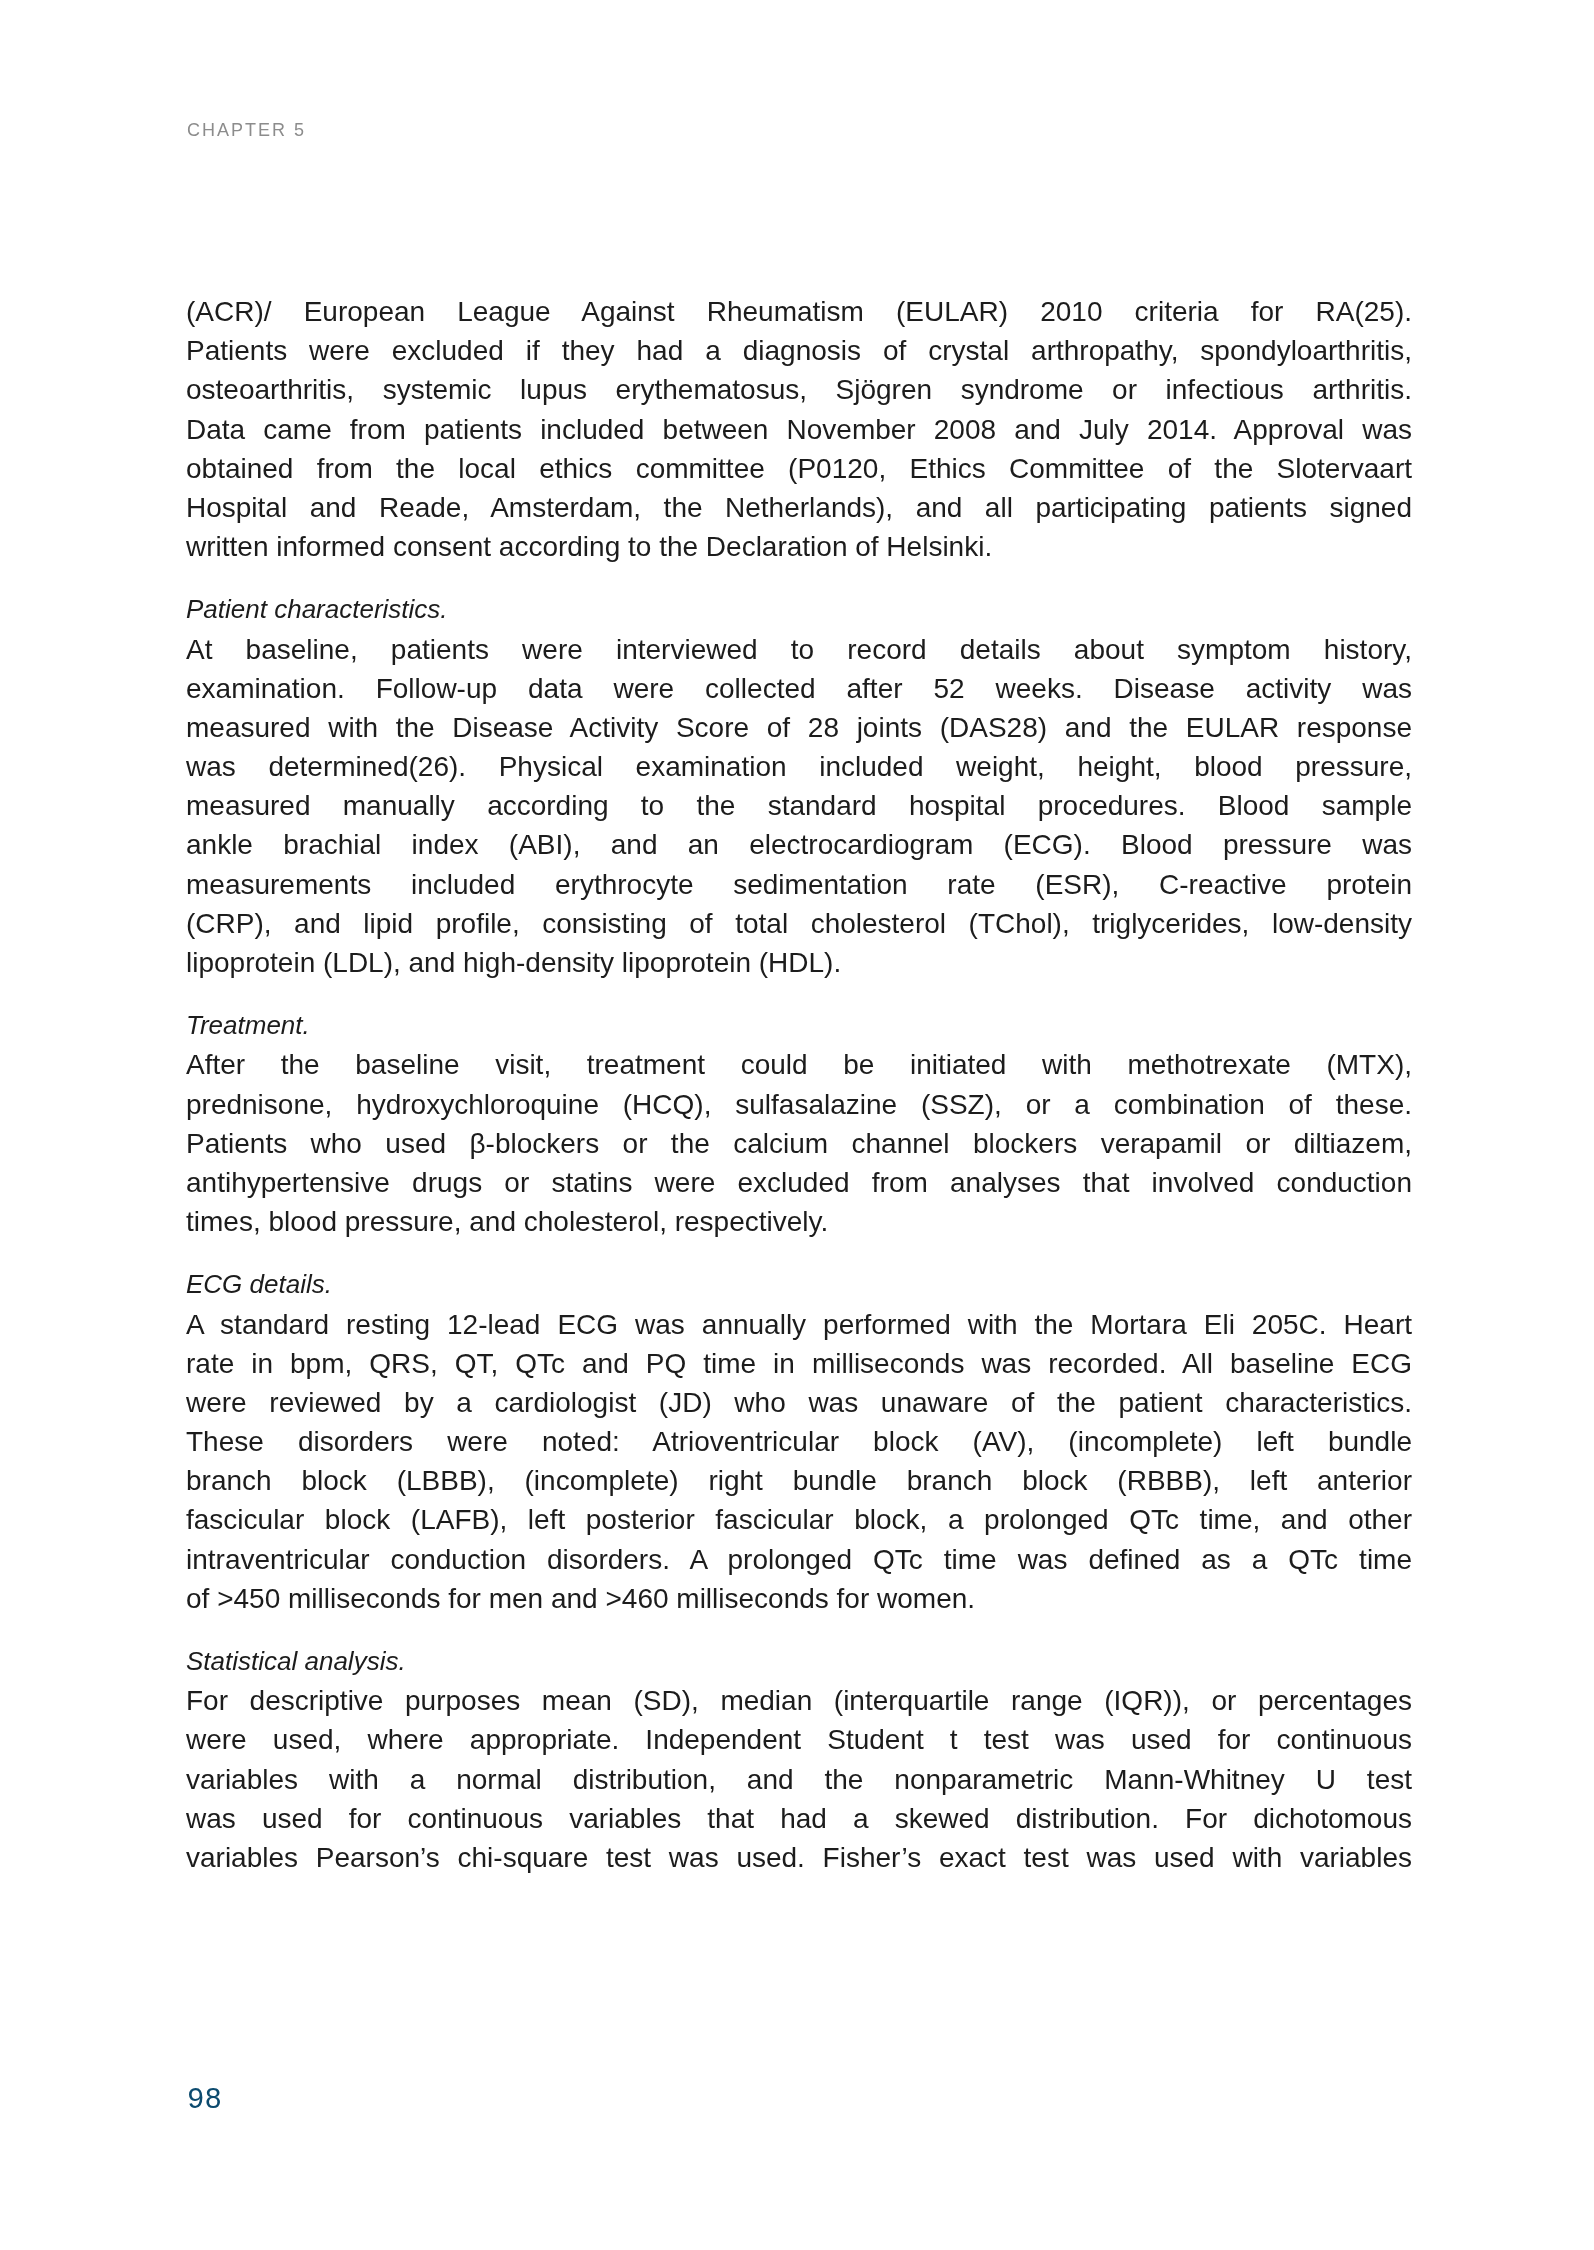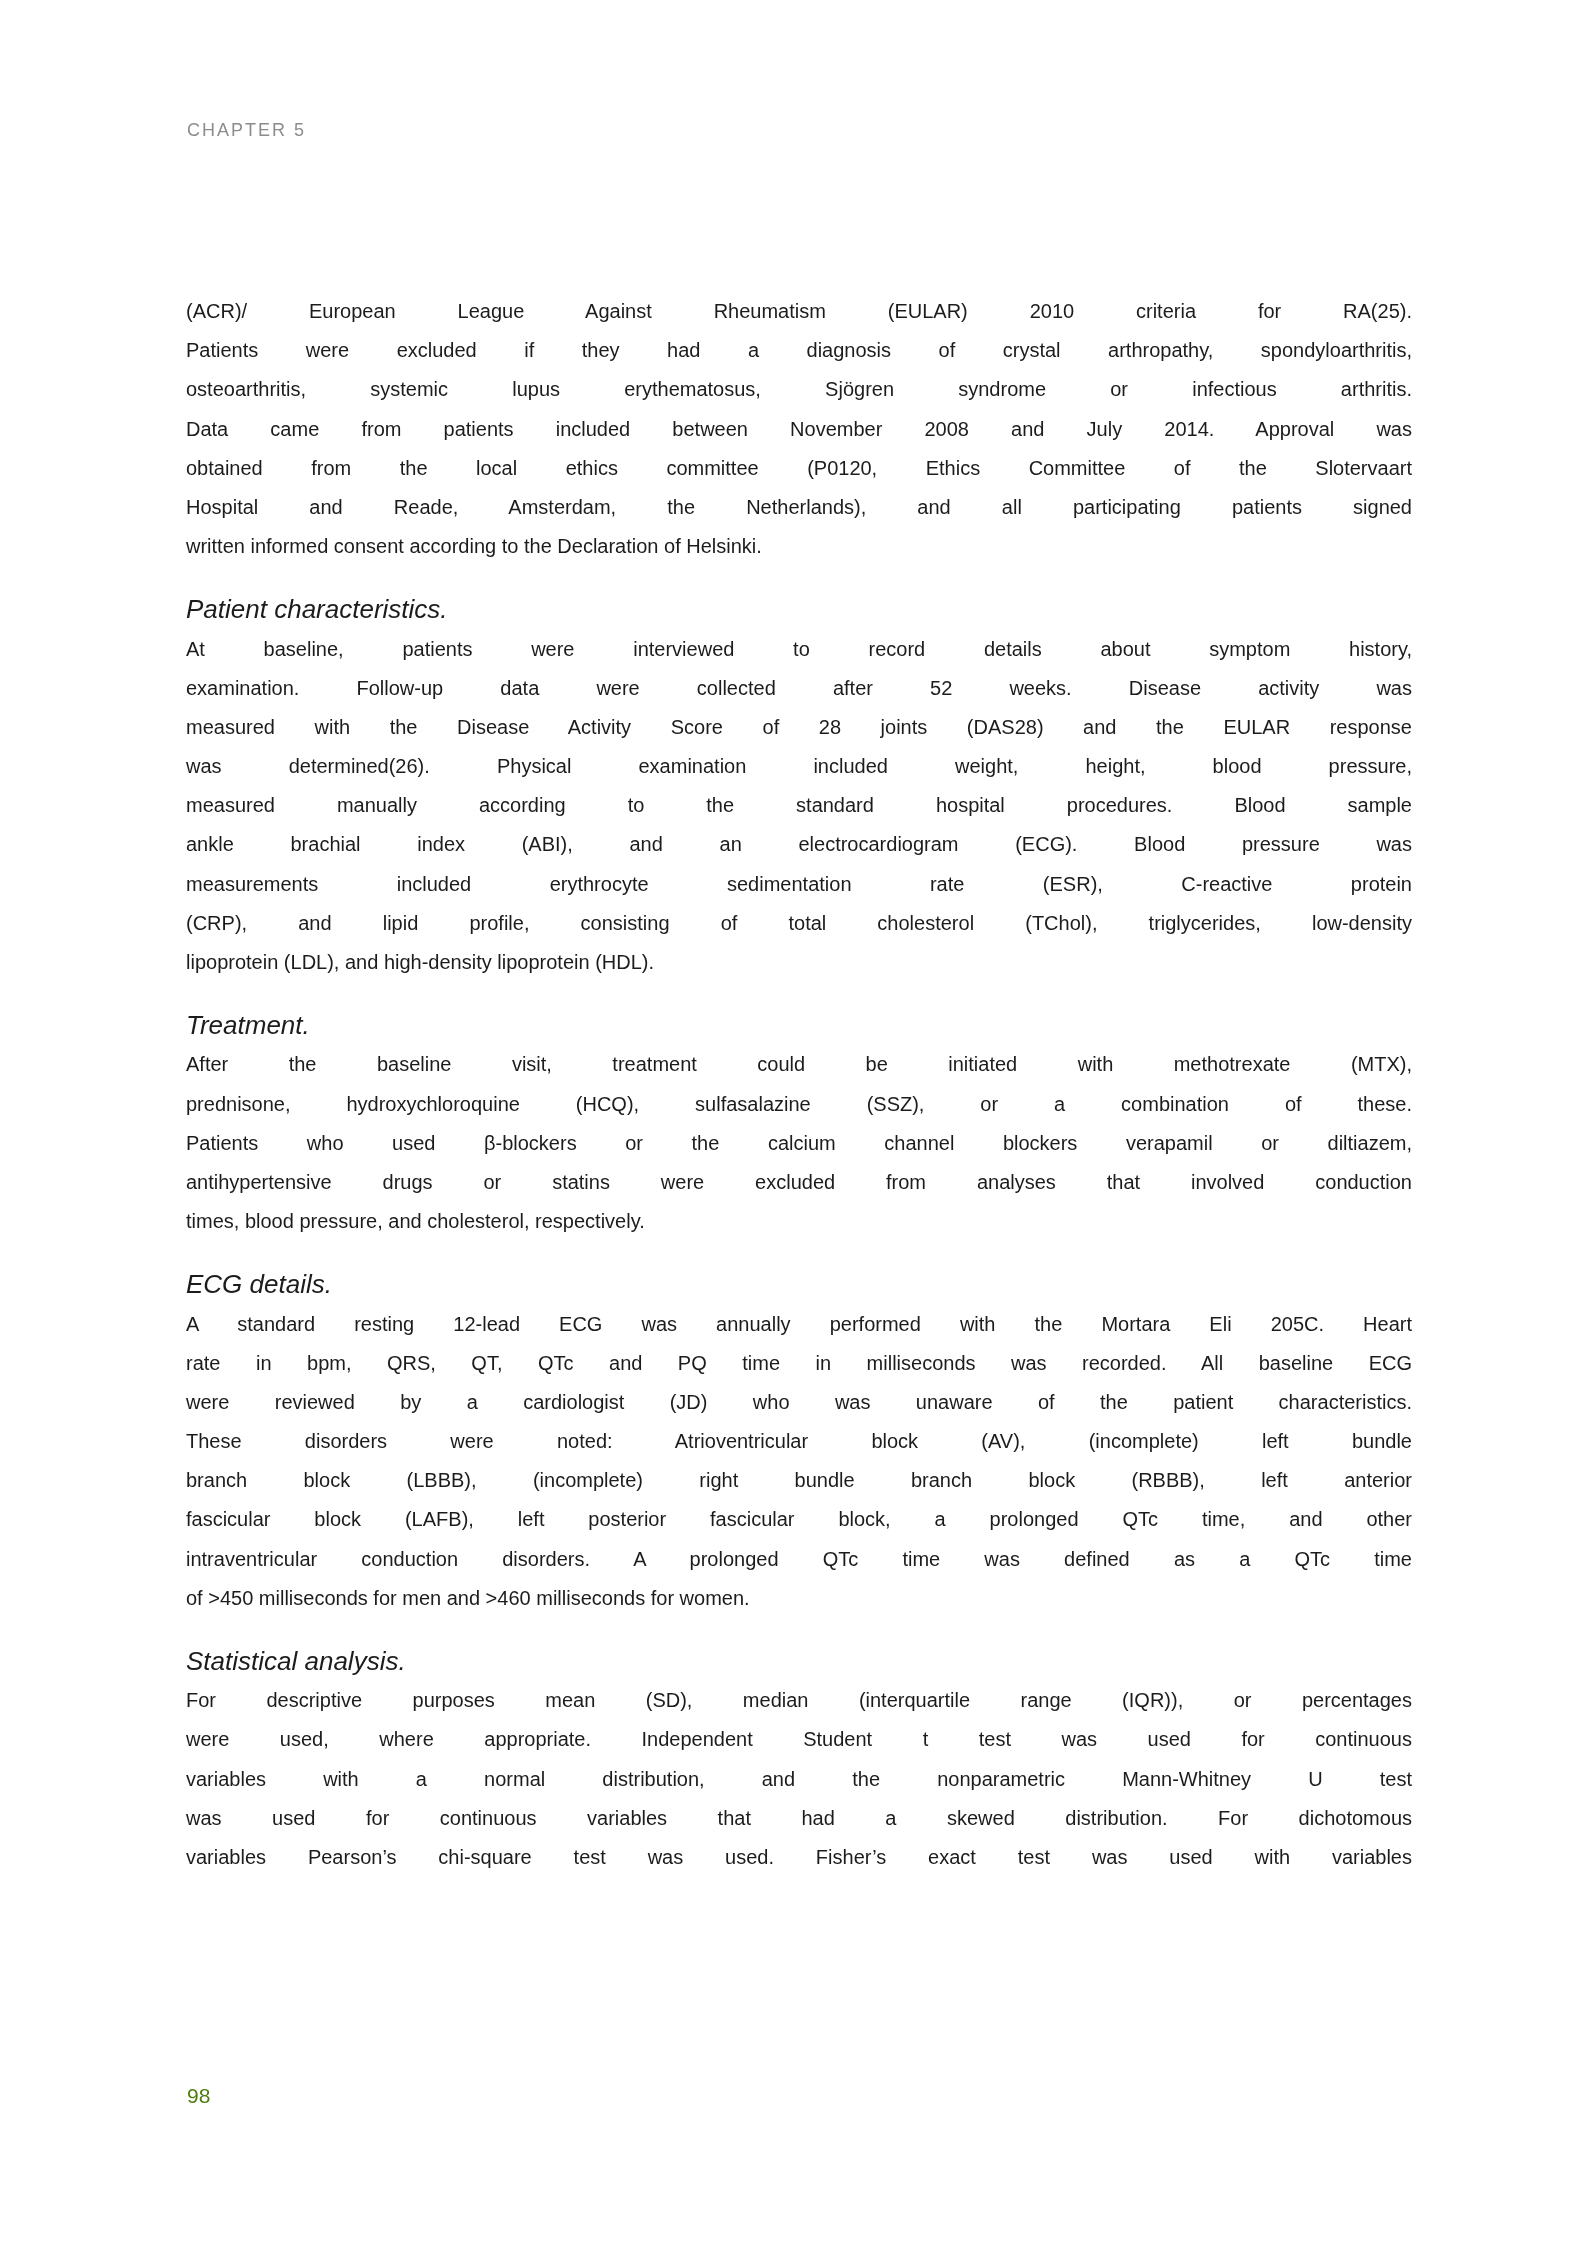--- a/index.html
+++ b/index.html
@@ -26,21 +26,21 @@
     white-space: nowrap;
   }
   .body-block {
     position: absolute;
     left: 186px;
     top: 292px;
     width: 1226px;
     color: #1c1c1c;
   }
   .line {
-    font-size: 20px;
+    font-size: 28px;
     line-height: 39.2px;
     height: 39.2px;
     text-align: justify;
     text-align-last: justify;
     white-space: normal;
     color: #1c1c1c;
   }
   .line.unjust {
     text-align: left;
     text-align-last: left;
@@ -53,22 +53,23 @@
     line-height: 39.2px;
     height: 39.2px;
     font-style: italic;
     text-align: left;
     color: #1c1c1c;
   }
   .page-number {
     position: absolute;
     left: 187px;
     top: 2084px;
-    font-size: 21px;
-    color: #4d7c0f;
+    font-size: 29px;
+    color: #0c4a6e;
+    font-family: Liberation Mono, monospace;
   }
 </style>
 </head>
 <body>
 
 <div class="page">
 
   <div class="chapter-header">CHAPTER 5</div>
 
   <div class="body-block">

